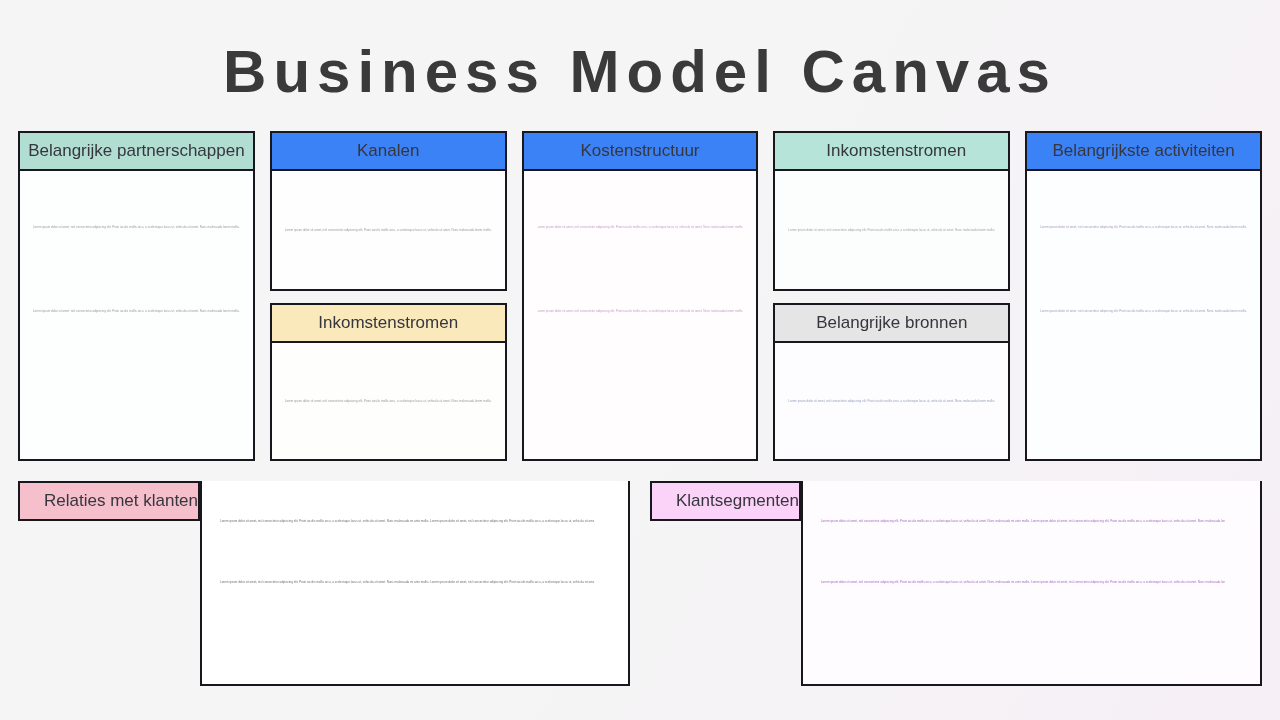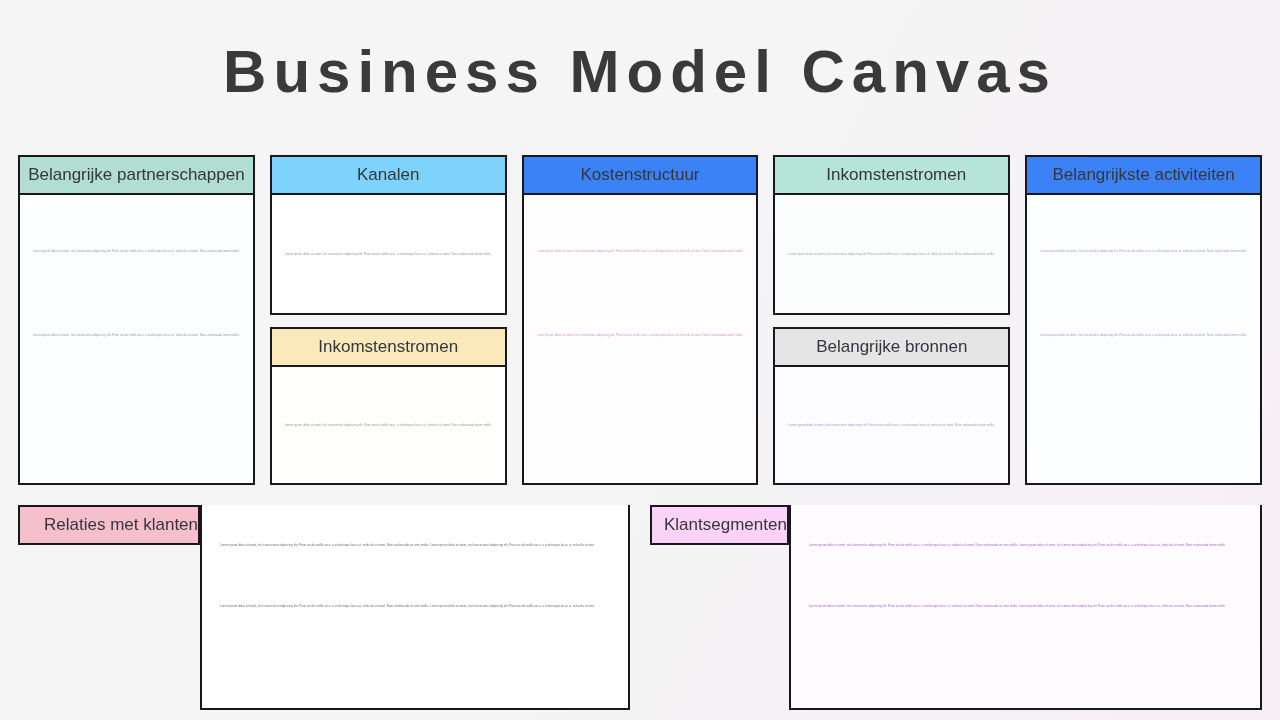--- a/index.html
+++ b/index.html
@@ -7,21 +7,21 @@
   body {
     width: 1280px; height: 720px; overflow: hidden;
     font-family: "Liberation Sans", sans-serif;
     background: linear-gradient(118deg, #f5f5f5 0%, #f5f5f5 52%, #f6eff5 100%);
   }
   .page-title {
     margin: 34px 0 0; text-align: center;
     font-size: 60px; font-weight: 700; letter-spacing: 7px;
     color: #3a3a3a; line-height: 1.28;
   }
-  .top-grid { display: flex; gap: 15px; margin: 44px 18px 0; height: 330px; }
+  .top-grid { display: flex; gap: 15px; margin: 20px 18px 0; height: 330px; }
   .col { flex: 1; min-width: 0; display: flex; flex-direction: column; }
   .spacer { height: 12px; flex: none; }
   .block { display: flex; flex-direction: column; }
   .block.fill { flex: 1; min-height: 0; }
   .block.fixed-top { height: 160px; flex: none; }
   .block-header {
     height: 40px; flex: none;
     border: 2px solid #17171d;
     display: flex; align-items: center; justify-content: center;
     font-size: 17px; font-weight: 500; color: #36363e;
@@ -59,21 +59,21 @@
       </header>
       <div class="block-body body-tall" style="background-color: rgb(253, 254, 254);">
         <p class="note" style="color: rgb(154, 154, 160);">Lorem ipsum dolor sit amet, nisl consectetur adipiscing elit. Proin iaculis mollis arcu, a scelerisque lacus ut, vehicula sit amet. Nunc malesuada lorem mollis.</p>
         <p class="note" style="color: rgb(154, 154, 160);">Lorem ipsum dolor sit amet, nisl consectetur adipiscing elit. Proin iaculis mollis arcu, a scelerisque lacus ut, vehicula sit amet. Nunc malesuada lorem mollis.</p>
       </div>
     </section>
   </div>
 
   <div class="col">
     <section class="block fixed-top">
-      <header class="block-header" style="background-color: #7dd3fc;">
+      <header class="block-header" style="background-color: #3b82f6;">
         <span>Kanalen</span>
       </header>
       <div class="block-body body-center" style="background-color: rgb(254, 254, 254);">
         <p class="note" style="color: rgb(154, 154, 160);">Lorem ipsum dolor sit amet, nisl consectetur adipiscing elit. Proin iaculis mollis arcu, a scelerisque lacus ut, vehicula sit amet. Nunc malesuada lorem mollis.</p>
       </div>
     </section>
     <div class="spacer"></div>
     <section class="block fill">
       <header class="block-header" style="background-color: rgb(250, 233, 186);">
         <span>Inkomstenstromen</span>
@@ -136,21 +136,21 @@
     <header class="block-header left" style="background-color: rgb(246, 191, 204);">
       <span>Relaties met klanten</span>
     </header>
     <div class="block-body body-wide" style="background-color: rgb(255, 255, 255);">
       <p class="note" style="color: rgb(111, 111, 115);">Lorem ipsum dolor sit amet, nisl consectetur adipiscing elit. Proin iaculis mollis arcu, a scelerisque lacus ut, vehicula sit amet. Nunc malesuada mi ante mollis. Lorem ipsum dolor sit amet, nisl consectetur adipiscing elit. Proin iaculis mollis arcu, a scelerisque lacus ut, vehicula sit amet. Nunc malesuada lorem mollis.</p>
       <p class="note" style="color: rgb(111, 111, 115);">Lorem ipsum dolor sit amet, nisl consectetur adipiscing elit. Proin iaculis mollis arcu, a scelerisque lacus ut, vehicula sit amet. Nunc malesuada mi ante mollis. Lorem ipsum dolor sit amet, nisl consectetur adipiscing elit. Proin iaculis mollis arcu, a scelerisque lacus ut, vehicula sit amet. Nunc malesuada lorem mollis.</p>
     </div>
   </section>
 
   <section class="wide-section">
-    <header class="block-header left" style="background-color: rgb(251, 211, 248); padding-left: 12px;">
+    <header class="block-header left" style="background-color: rgb(251, 211, 248);">
       <span>Klantsegmenten</span>
     </header>
     <div class="block-body body-wide" style="background-color: rgb(255, 252, 255);">
       <p class="note" style="color: rgb(160, 108, 192);">Lorem ipsum dolor sit amet, nisl consectetur adipiscing elit. Proin iaculis mollis arcu, a scelerisque lacus ut, vehicula sit amet. Nunc malesuada mi ante mollis. Lorem ipsum dolor sit amet, nisl consectetur adipiscing elit. Proin iaculis mollis arcu, a scelerisque lacus ut, vehicula sit amet. Nunc malesuada lorem mollis.</p>
       <p class="note" style="color: rgb(160, 108, 192);">Lorem ipsum dolor sit amet, nisl consectetur adipiscing elit. Proin iaculis mollis arcu, a scelerisque lacus ut, vehicula sit amet. Nunc malesuada mi ante mollis. Lorem ipsum dolor sit amet, nisl consectetur adipiscing elit. Proin iaculis mollis arcu, a scelerisque lacus ut, vehicula sit amet. Nunc malesuada lorem mollis.</p>
     </div>
   </section>
 
 </div>
 

